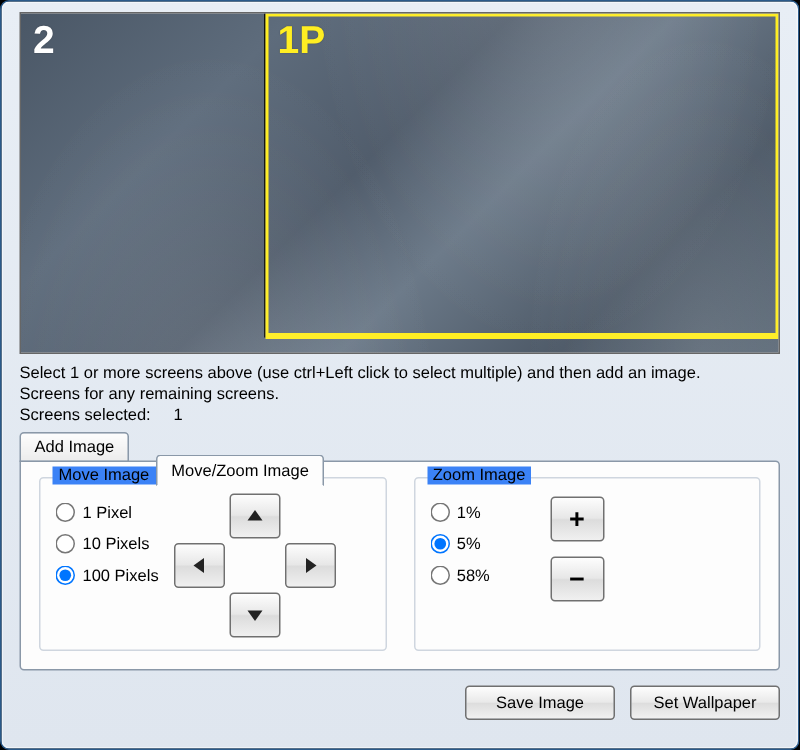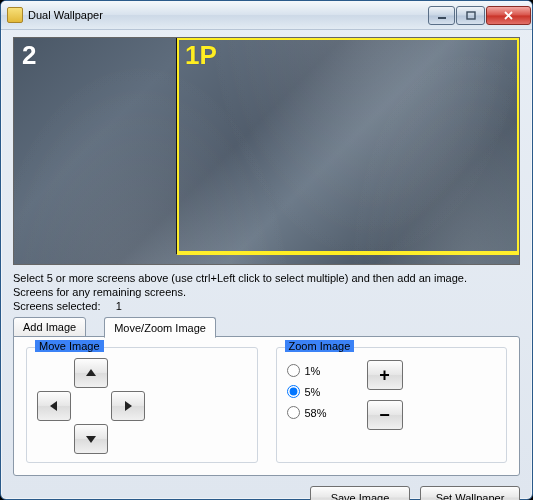--- a/index.html
+++ b/index.html
@@ -18,21 +18,21 @@
 .screen2{position:absolute;left:0;top:0;width:163px;height:216px;border-right:1px solid #111}
 .screen1{position:absolute;left:163px;top:0;right:0;height:215px;border:2px solid #ffee22}
 .screen1line{position:absolute;left:163px;right:0;top:215px;height:0;border-top:2px solid #ffee22}
 .slabel{position:absolute;font-size:26px;font-weight:bold;color:#fff;text-shadow:0 0 1px rgba(0,0,0,.3)}
 .sl2{left:8px;top:2px}
 .sl1{left:171px;top:2px;color:#ffee22}
 .help{margin:6px 0 3px 0;line-height:14px;color:#000}
 .selrow{margin-bottom:2px}
 .tabs{display:flex;align-items:flex-end;margin-top:2px;position:relative;z-index:2}
 .tab{padding:3px 9px;border:1px solid #8a98a8;background:linear-gradient(#fdfdfd,#ececec);border-radius:3px 3px 0 0;margin-right:18px;position:relative;color:#000;cursor:default}
-.tab.active{background:#fdfdfd;border-bottom-color:#fdfdfd;z-index:3;top:1px;padding-top:4px}
+.tab.active{background:#fdfdfd;border-bottom-color:#fdfdfd;z-index:3;top:16px;padding-top:4px}
 .tabpage{border:1px solid #8a98a8;background:#fdfdfd;border-radius:0 3px 3px 3px;padding:10px 12px 12px 12px;margin-top:-1px;position:relative;z-index:1;display:flex;gap:18px}
 .group{border:1px solid #cfd6df;border-radius:3px;padding:10px 10px 8px 10px;position:relative;flex:1}
 .group>legend{position:absolute;top:-8px;left:8px;background:#3b82f6;padding:0 4px;color:#000}
 .movegrp{display:flex;gap:10px}
 .radios{display:flex;flex-direction:column;gap:8px;padding-top:6px}
 .radios label{display:flex;align-items:center;gap:5px;color:#000;cursor:default}
 .radios input{margin:0}
 .arrows{display:grid;grid-template-columns:34px 34px 34px;grid-template-rows:30px 30px 30px;gap:3px}
 .ab{border:1px solid #707070;border-radius:3px;background:linear-gradient(#fdfdfd,#e7e7e7 48%,#dcdcdc 52%,#f0f0f0);display:flex;align-items:center;justify-content:center;cursor:default}
 .ab svg{display:block}
@@ -40,68 +40,63 @@
 .zoomgrp{display:flex;gap:40px}
 .zbtns{display:flex;flex-direction:column;gap:10px;padding-top:2px}
 .zb{width:36px;height:30px;border:1px solid #707070;border-radius:3px;background:linear-gradient(#fdfdfd,#e7e7e7 48%,#dcdcdc 52%,#f0f0f0);display:flex;align-items:center;justify-content:center;font-size:18px;font-weight:bold;cursor:default}
 .footer{display:flex;justify-content:flex-end;gap:10px;margin-top:10px}
 .btn{min-width:100px;height:23px;border:1px solid #707070;border-radius:3px;background:linear-gradient(#fdfdfd,#e9e9e9 48%,#dddddd 52%,#f1f1f1);display:flex;align-items:center;justify-content:center;cursor:default;color:#000}
 </style>
 </head>
 <body>
 
 <div class="window">
-  <div class="titlebar">
-    <div class="ico"></div>
-    <div class="ttl">Dual Wallpaper</div>
-    <div class="wbtn min">
-      <svg width="10" height="9" viewBox="0 0 10 9">
-          <rect x="1" y="6" width="8" height="2" fill="currentColor"></rect>
-        </svg>
-    </div>
-    <div class="wbtn">
-      <svg width="10" height="9" viewBox="0 0 10 9">
-          <rect x="1" y="1" width="8" height="7" fill="none" stroke="currentColor" stroke-width="1.4"></rect>
-        </svg>
-    </div>
-    <div class="wbtn close">
-      <svg width="11" height="9" viewBox="0 0 11 9">
-          <path d="M2 1 L9 8 M9 1 L2 8" stroke="currentColor" stroke-width="1.8"></path>
-        </svg>
-    </div>
-  </div>
 
   <div class="client">
 
     <div class="preview">
       <div class="screen2"></div>
       <div class="screen1"></div>
       <div class="screen1line"></div>
       <div class="slabel sl2">2</div>
       <div class="slabel sl1">1P</div>
     </div>
 
     <div class="help">
-      <div>Select 5 or more screens above (use ctrl+Left click to select multiple) and then add an image.</div>
+      <div>Select 1 or more screens above (use ctrl+Left click to select multiple) and then add an image.</div>
       <div>Screens for any remaining screens.</div>
       <div class="selrow">
         <span>Screens selected:</span>&nbsp;&nbsp;&nbsp;&nbsp;
         <span>1</span>
       </div>
     </div>
 
     <div class="tabs">
       <div class="tab">Add Image</div>
       <div class="tab active">Move/Zoom Image</div>
     </div>
 
     <div class="tabpage">
 
       <div class="group movegrp">
         <legend>Move Image</legend>
+        <div class="radios">
+          <label>
+              <input type="radio" name="mv" style="">
+              <span>1 Pixel</span>
+            </label>
+          <label>
+              <input type="radio" name="mv" style="">
+              <span>10 Pixels</span>
+            </label>
+          <label>
+              <input type="radio" name="mv" checked="" style="">
+              <span>100 Pixels</span>
+            </label>
+        </div>
         <div class="arrows">
           <div class="ab au">
               <svg width="14" height="14" viewBox="0 0 14 14">
                 <path d="M7 3 L12 10 L2 10 Z" fill="#222"></path>
               </svg>
             </div>
           <div class="ab al">
               <svg width="14" height="14" viewBox="0 0 14 14">
                 <path d="M3 7 L10 2 L10 12 Z" fill="#222"></path>
               </svg>

